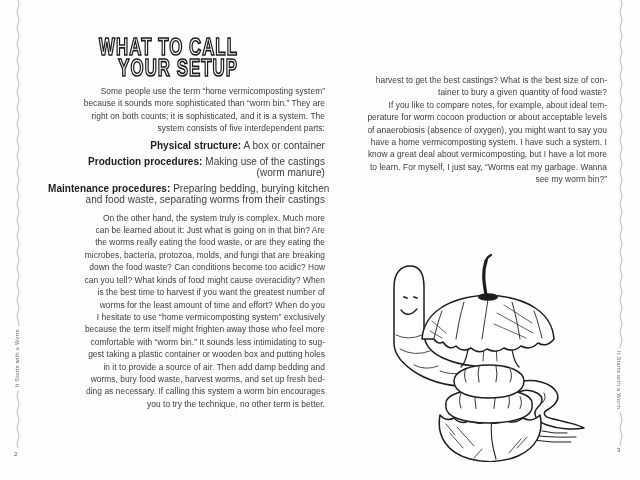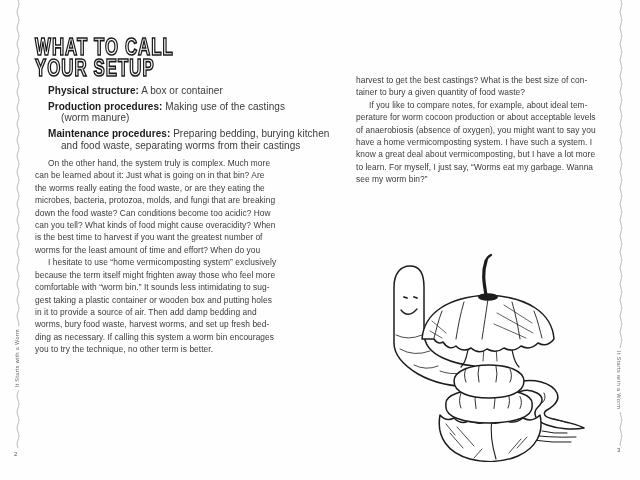--- a/index.html
+++ b/index.html
@@ -13,23 +13,23 @@
   .deckle.right{left:618px;}
   .headline{
     font-family:"Liberation Sans",sans-serif;
     font-weight:700;font-size:24px;line-height:21px;letter-spacing:1.5px;
     transform:scaleX(0.70);transform-origin:0 0;
     color:#181818;margin:0 0 7px 0;white-space:pre;
   }
   @supports (-webkit-text-stroke: 1px #000){
     .headline{color:#fff;-webkit-text-stroke:1.7px #181818;}
   }
-  .col{position:absolute;}
+  .col{position:absolute;text-align:right;}
   .left-col{left:35px;top:36px;width:290px;}
-  .right-col{left:356px;top:74px;width:262px;}
+  .right-col{left:345px;top:74px;width:262px;}
   .body{
     font-size:8.4px;line-height:12.4px;letter-spacing:0.05px;
     white-space:pre;margin:0;color:#3b3b3b;
   }
   .indent{text-indent:13px;}
   .intro{margin-bottom:5px;}
   .parts-list{margin:0 0 6px 0;}
   .list-item{
     font-size:10px;line-height:11.4px;letter-spacing:0.05px;
     white-space:pre;margin:0 0 4.5px 26px;text-indent:-13px;color:#3b3b3b;
@@ -53,20 +53,24 @@
 
   <svg class="deckle left" viewBox="0 0 8 460">
       <path d="M3 0 q2 4 0 8 t0 8 t0 8 t0 8 t0 8 t0 8 t0 8 t0 8 t0 8 t0 8 t0 8 t0 8 t0 8 t0 8 t0 8 t0 8 t0 8 t0 8 t0 8 t0 8 t0 8 t0 8 t0 8 t0 8 t0 8 t0 8 t0 8 t0 8 t0 8 t0 8 t0 8 t0 8 t0 8 t0 8 t0 8 t0 8 t0 8 t0 8 t0 8 t0 8 t0 8 t0 8 t0 8 t0 8 t0 8 t0 8 t0 8 t0 8 t0 8 t0 8 t0 8 t0 8 t0 8 t0 8 t0 8 t0 8" fill="none" stroke="#b3b3b3" stroke-width="0.9"></path>
     </svg>
   <svg class="deckle right" viewBox="0 0 8 460">
       <path d="M3 0 q2 4 0 8 t0 8 t0 8 t0 8 t0 8 t0 8 t0 8 t0 8 t0 8 t0 8 t0 8 t0 8 t0 8 t0 8 t0 8 t0 8 t0 8 t0 8 t0 8 t0 8 t0 8 t0 8 t0 8 t0 8 t0 8 t0 8 t0 8 t0 8 t0 8 t0 8 t0 8 t0 8 t0 8 t0 8 t0 8 t0 8 t0 8 t0 8 t0 8 t0 8 t0 8 t0 8 t0 8 t0 8 t0 8 t0 8 t0 8 t0 8 t0 8 t0 8 t0 8 t0 8 t0 8 t0 8 t0 8 t0 8" fill="none" stroke="#b3b3b3" stroke-width="0.9"></path>
     </svg>
 
   <div class="col left-col">
     <h1 class="headline"><span>WHAT TO CALL</span><br><span>YOUR SETUP</span></h1>
+    <p class="body intro">Some people use the term “home vermicomposting system”
+because it sounds more sophisticated than “worm bin.” They are
+right on both counts; it is sophisticated, and it is a system. The
+system consists of five interdependent parts:</p>
     <div class="parts-list">
       <div class="list-item"><span class="term">Physical structure:</span> <span>A box or container</span></div>
       <div class="list-item"><span class="term">Production procedures:</span> <span>Making use of the castings
 (worm manure)</span></div>
       <div class="list-item"><span class="term">Maintenance procedures:</span> <span>Preparing bedding, burying kitchen
 and food waste, separating worms from their castings</span></div>
     </div>
     <p class="body indent">On the other hand, the system truly is complex. Much more
 can be learned about it: Just what is going on in that bin? Are
 the worms really eating the food waste, or are they eating the

